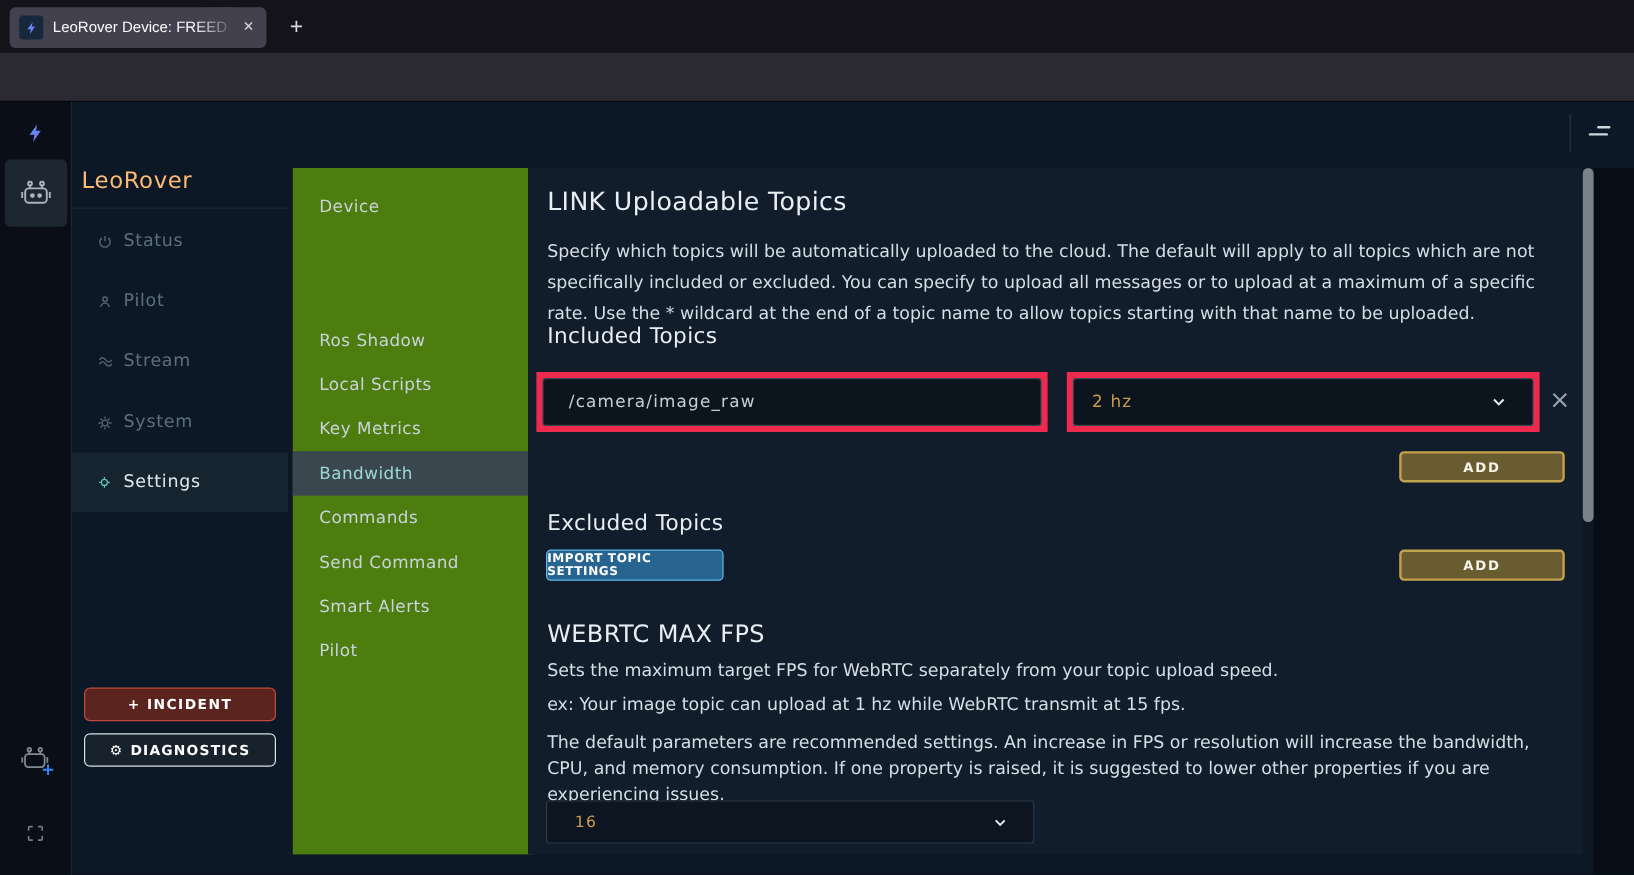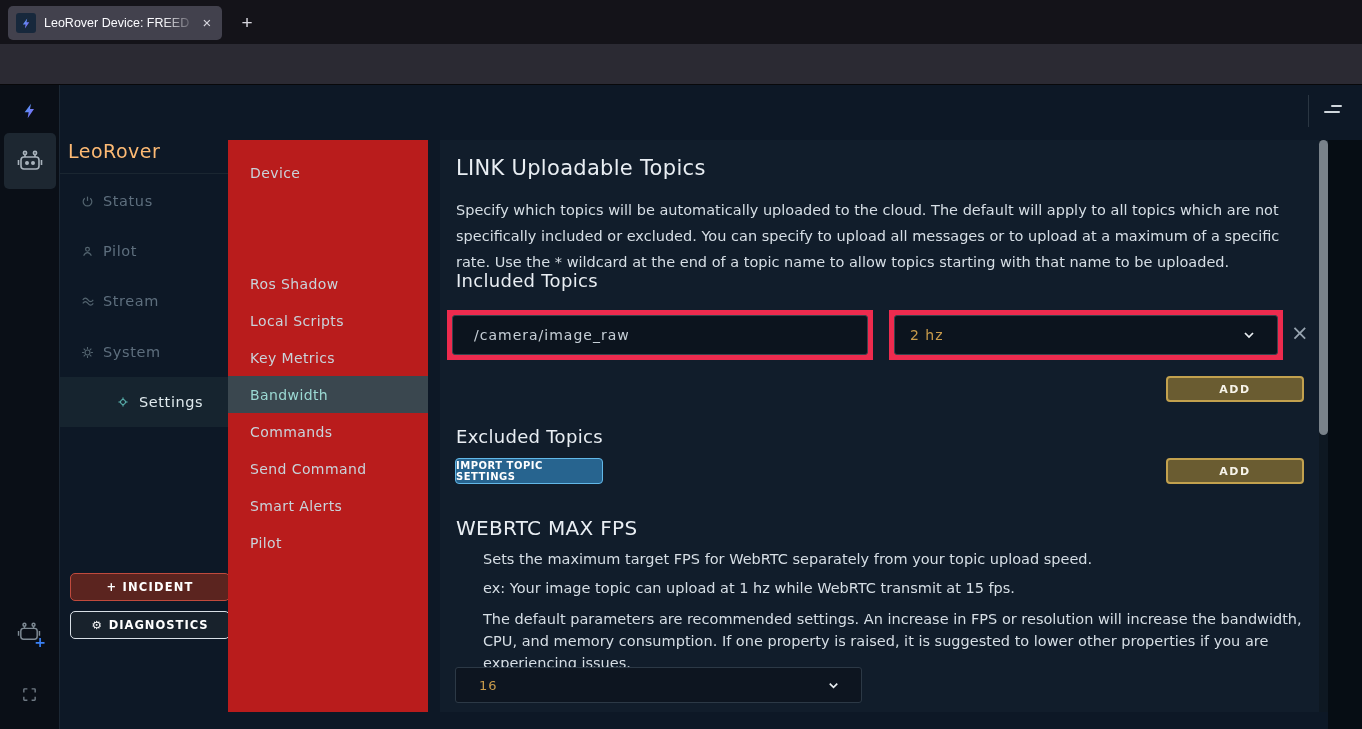--- a/index.html
+++ b/index.html
@@ -66,21 +66,21 @@
                   letter-spacing:1.2px; display:flex; align-items:center; justify-content:center; }
   .btn-diag { position:absolute; left:70px; top:526px; width:160px; height:28px; background:#18222c;
               border:1.5px solid #d9e0e6; border-radius:5px; color:#fff; font-size:11.5px; font-weight:bold;
               letter-spacing:1px; display:flex; align-items:center; justify-content:center; gap:6px; }
 
   .hdr-div { position:absolute; left:1308px; top:10px; width:1px; height:32px; background:#2a3642; }
   .hdr-filter { position:absolute; left:1324px; top:20px; width:18px; }
   .hdr-filter span { display:block; height:2px; background:#cfd6dc; border-radius:1px; margin-bottom:4px; }
   .hdr-filter .l1 { width:11px; margin-left:7px; } .hdr-filter .l2 { width:16px; }
 
-  .submenu { position:absolute; left:228px; top:55px; width:200px; height:572px; background:#b91c1c; }
+  .submenu { position:absolute; left:244px; top:55px; width:200px; height:572px; background:#4d7c0f; }
   .sub-item { position:absolute; left:0; width:200px; height:37px; display:flex; align-items:center;
               padding-left:22px; color:#c9d3da; font-size:14px; letter-spacing:.4px; }
   .sub-item.active { background:#3a474f; color:#9bd9d3; }
 
   .content { position:absolute; left:440px; top:55px; width:882px; height:572px; background:#111d2b; }
   .content h1 { position:absolute; left:16px; top:16px; font-size:21px; font-weight:500; color:#e9eef3; letter-spacing:.3px; }
   .desc { position:absolute; left:16px; top:57px; width:856px; font-size:14.5px; line-height:26px; color:#d6dee5; }
   .h2a { position:absolute; left:16px; font-size:18px; font-weight:500; color:#e9eef3; letter-spacing:.3px; }
 
   .hl { position:absolute; background:#ee2b4e; padding:5px; }
@@ -94,21 +94,21 @@
 
   .remove-x { position:absolute; left:851px; top:181px; font-size:21px; color:#97a4b0; }
 
   .btn-add { position:absolute; width:138px; height:26px; background:#6a5c31; border:2px solid #c2a14e;
              border-radius:4px; color:#f7f4ea; font-size:11px; font-weight:bold; letter-spacing:1.5px;
              display:flex; align-items:center; justify-content:center; }
   .btn-import { position:absolute; left:15px; top:318px; width:148px; height:26px; background:#27648f;
                 border:1.5px solid #62b8e8; border-radius:4px; color:#fff; font-size:10px; font-weight:bold;
                 letter-spacing:.5px; display:flex; align-items:center; justify-content:center; }
 
-  .para { position:absolute; left:16px; font-size:14.5px; color:#d6dee5;margin-left:27px; }
+  .para { position:absolute; left:16px; font-size:14.5px; color:#d6dee5; }
   .fps { position:absolute; left:15px; top:527px; width:407px; height:36px; background:#0d1520;
          border:1px solid #2c3946; border-radius:3px; display:flex; align-items:center; }
   .fps .sel-text { padding-left:23px; font-size:13px; }
 
   .scrollbar { position:absolute; left:1319px; top:55px; width:9px; height:572px; background:#0e1822; }
   .thumb { position:absolute; left:0; top:0; width:9px; height:295px; background:#79828a; border-radius:5px; }
   .gutter { position:absolute; left:1328px; top:55px; width:34px; height:589px; background:#060d14; }
 </style>
 </head>
 <body>
@@ -272,21 +272,21 @@
     </div>
     <div class="side-item" style="top:242px;">
       <span class="sicon">
         <svg width="13" height="13" viewBox="0 0 24 24" fill="none" stroke="currentColor" stroke-width="2">
           <circle cx="12" cy="12" r="4.5"></circle>
             <path d="M12 2v4M12 18v4M2 12h4M18 12h4M4.9 4.9l2.8 2.8M16.3 16.3l2.8 2.8M19.1 4.9l-2.8 2.8M7.7 16.3l-2.8 2.8"></path>
           </svg>
         </span>
       <span>System</span>
     </div>
-    <div class="side-item active" style="top:292px;padding-left:36px;">
+    <div class="side-item active" style="top:292px;">
       <span class="sicon">
         <svg width="12" height="12" viewBox="0 0 24 24" fill="none" stroke="currentColor" stroke-width="2">
           <circle cx="12" cy="12" r="5"></circle>
             <path d="M12 3v3M12 18v3M3 12h3M18 12h3"></path>
           </svg>
         </span>
       <span>Settings</span>
     </div>
 
     <div class="btn-incident">+ INCIDENT</div>

